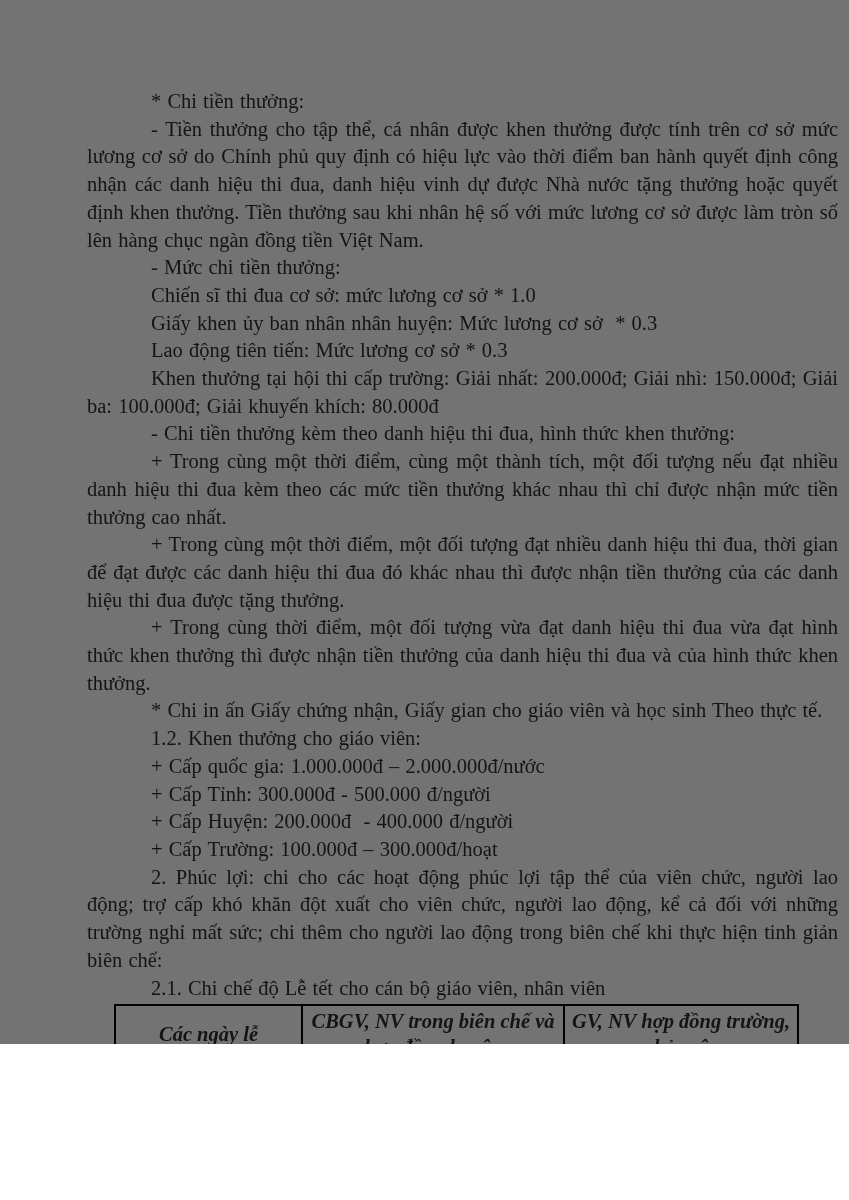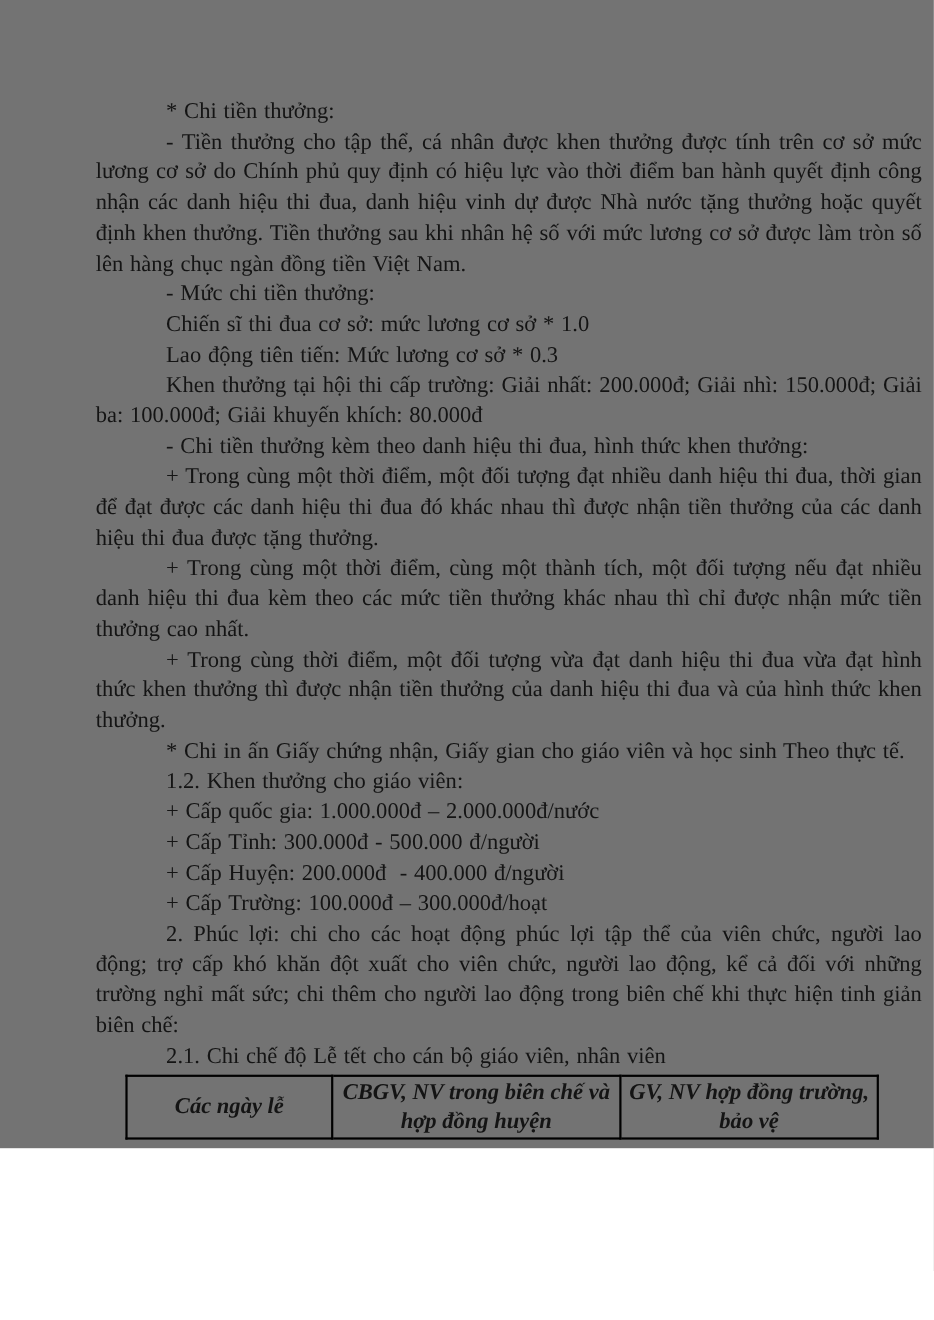--- a/index.html
+++ b/index.html
@@ -52,25 +52,26 @@
 </head>
 <body>
 
 <div class="page">
   <div class="doc">
 
     <p class="para">* Chi tiền thưởng:</p>
     <p class="para justify">- Tiền thưởng cho tập thể, cá nhân được khen thưởng được tính trên cơ sở mức lương cơ sở do Chính phủ quy định có hiệu lực vào thời điểm ban hành quyết định công nhận các danh hiệu thi đua, danh hiệu vinh dự được Nhà nước tặng thưởng hoặc quyết định khen thưởng. Tiền thưởng sau khi nhân hệ số với mức lương cơ sở được làm tròn số lên hàng chục ngàn đồng tiền Việt Nam.</p>
     <p class="para">- Mức chi tiền thưởng:</p>
     <p class="para">Chiến sĩ thi đua cơ sở: mức lương cơ sở * 1.0</p>
+    <p class="para">Giấy khen ủy ban nhân nhân huyện: Mức lương cơ sở &nbsp;* 0.3</p>
     <p class="para">Lao động tiên tiến: Mức lương cơ sở * 0.3</p>
     <p class="para justify">Khen thưởng tại hội thi cấp trường: Giải nhất: 200.000đ; Giải nhì: 150.000đ; Giải ba: 100.000đ; Giải khuyến khích: 80.000đ</p>
     <p class="para">- Chi tiền thưởng kèm theo danh hiệu thi đua, hình thức khen thưởng:</p>
+    <p class="para justify">+ Trong cùng một thời điểm, cùng một thành tích, một đối tượng nếu đạt nhiều danh hiệu thi đua kèm theo các mức tiền thưởng khác nhau thì chỉ được nhận mức tiền thưởng cao nhất.</p>
     <p class="para justify">+ Trong cùng một thời điểm, một đối tượng đạt nhiều danh hiệu thi đua, thời gian để đạt được các danh hiệu thi đua đó khác nhau thì được nhận tiền thưởng của các danh hiệu thi đua được tặng thưởng.</p>
-    <p class="para justify">+ Trong cùng một thời điểm, cùng một thành tích, một đối tượng nếu đạt nhiều danh hiệu thi đua kèm theo các mức tiền thưởng khác nhau thì chỉ được nhận mức tiền thưởng cao nhất.</p>
     <p class="para justify">+ Trong cùng thời điểm, một đối tượng vừa đạt danh hiệu thi đua vừa đạt hình thức khen thưởng thì được nhận tiền thưởng của danh hiệu thi đua và của hình thức khen thưởng.</p>
     <p class="para justify">* Chi in ấn Giấy chứng nhận, Giấy gian cho giáo viên và học sinh Theo thực tế.</p>
     <p class="para">1.2. Khen thưởng cho giáo viên:</p>
     <p class="para">+ Cấp quốc gia: 1.000.000đ – 2.000.000đ/nước</p>
     <p class="para">+ Cấp Tỉnh: 300.000đ - 500.000 đ/người</p>
     <p class="para">+ Cấp Huyện: 200.000đ &nbsp;- 400.000 đ/người</p>
     <p class="para">+ Cấp Trường: 100.000đ – 300.000đ/hoạt</p>
     <p class="para justify">2. Phúc lợi: chi cho các hoạt động phúc lợi tập thể của viên chức, người lao động; trợ cấp khó khăn đột xuất cho viên chức, người lao động, kể cả đối với những trường nghỉ mất sức; chi thêm cho người lao động trong biên chế khi thực hiện tinh giản biên chế:</p>
     <p class="para">2.1. Chi chế độ Lễ tết cho cán bộ giáo viên, nhân viên</p>
 

